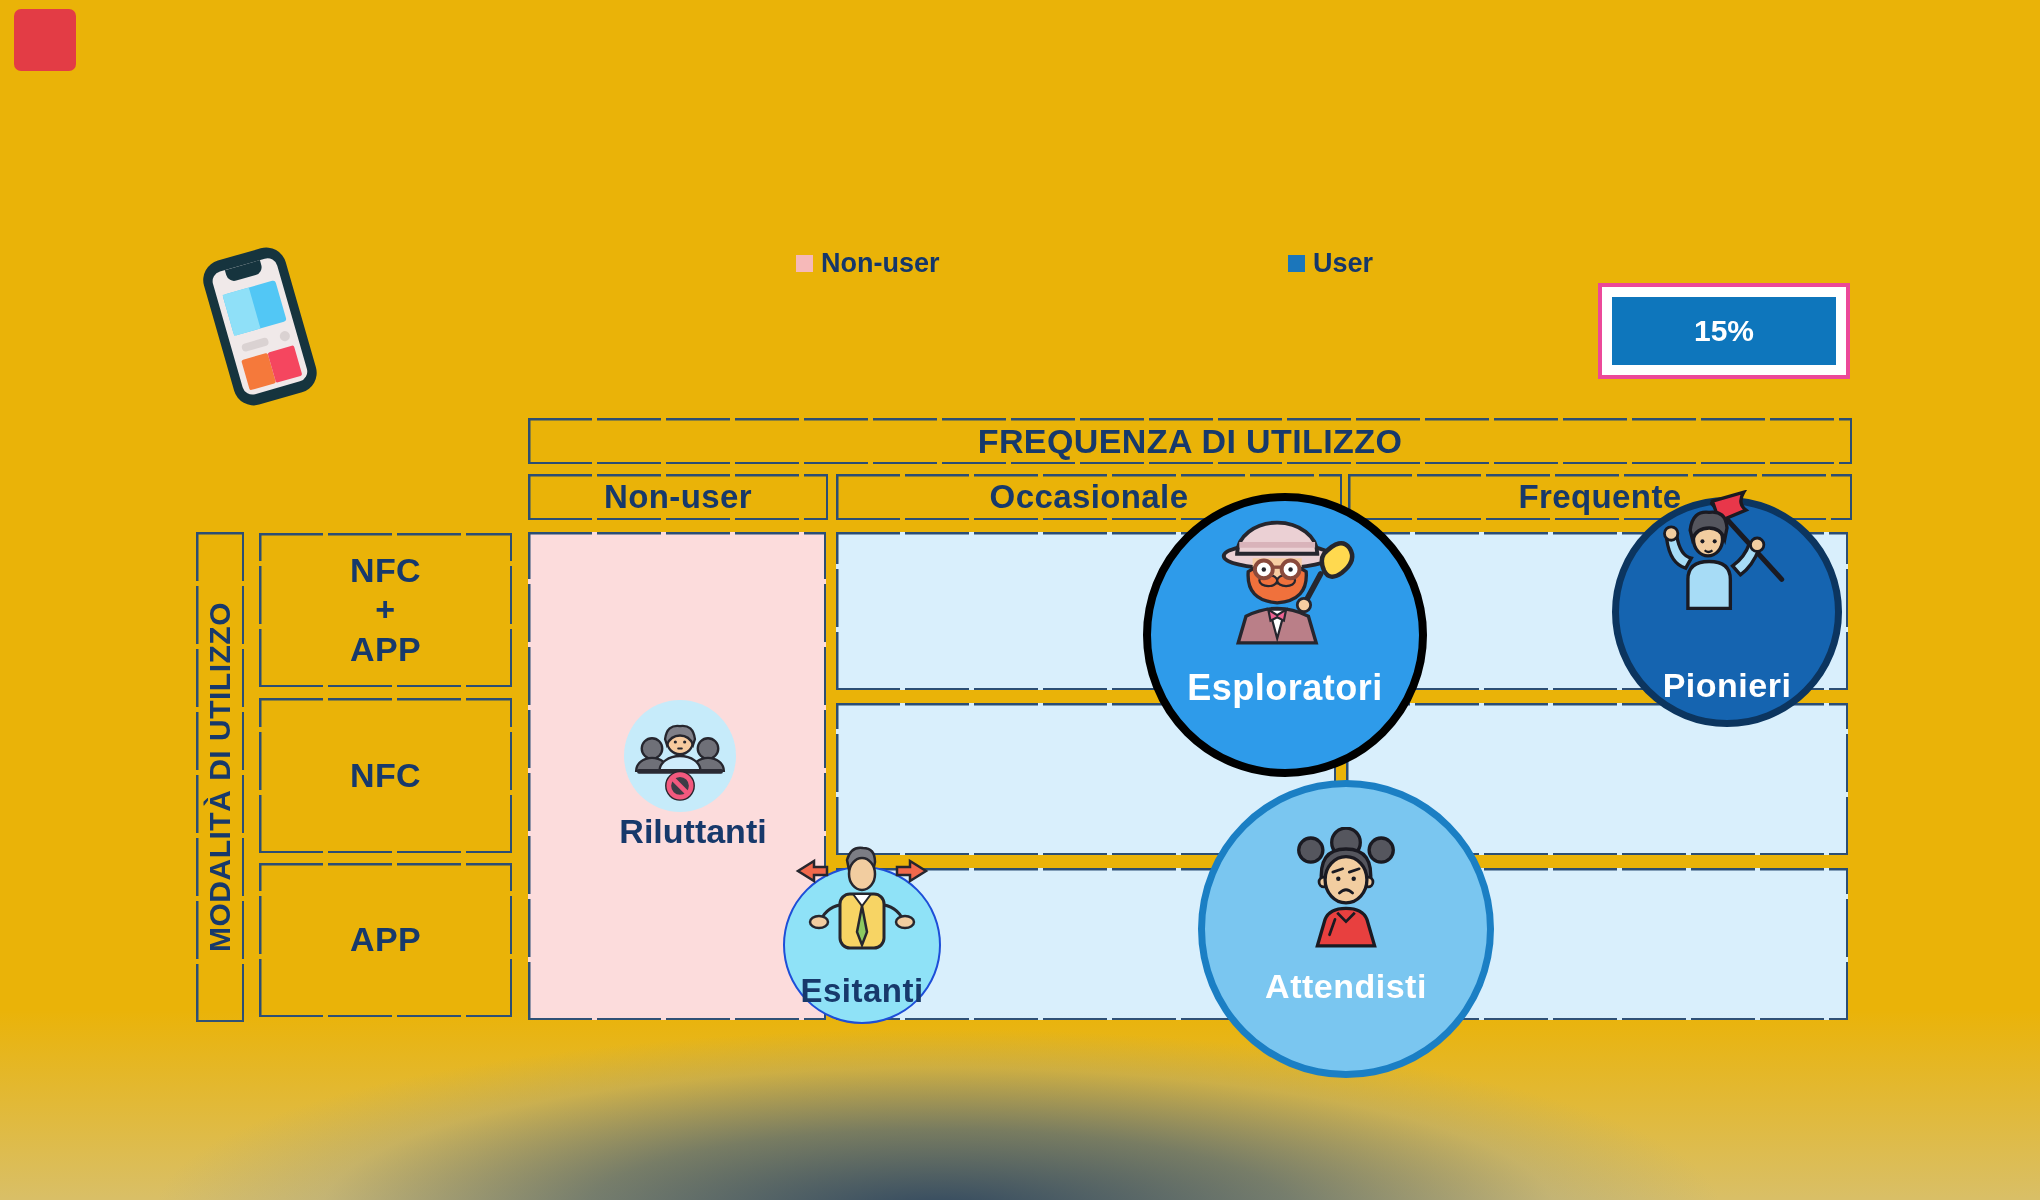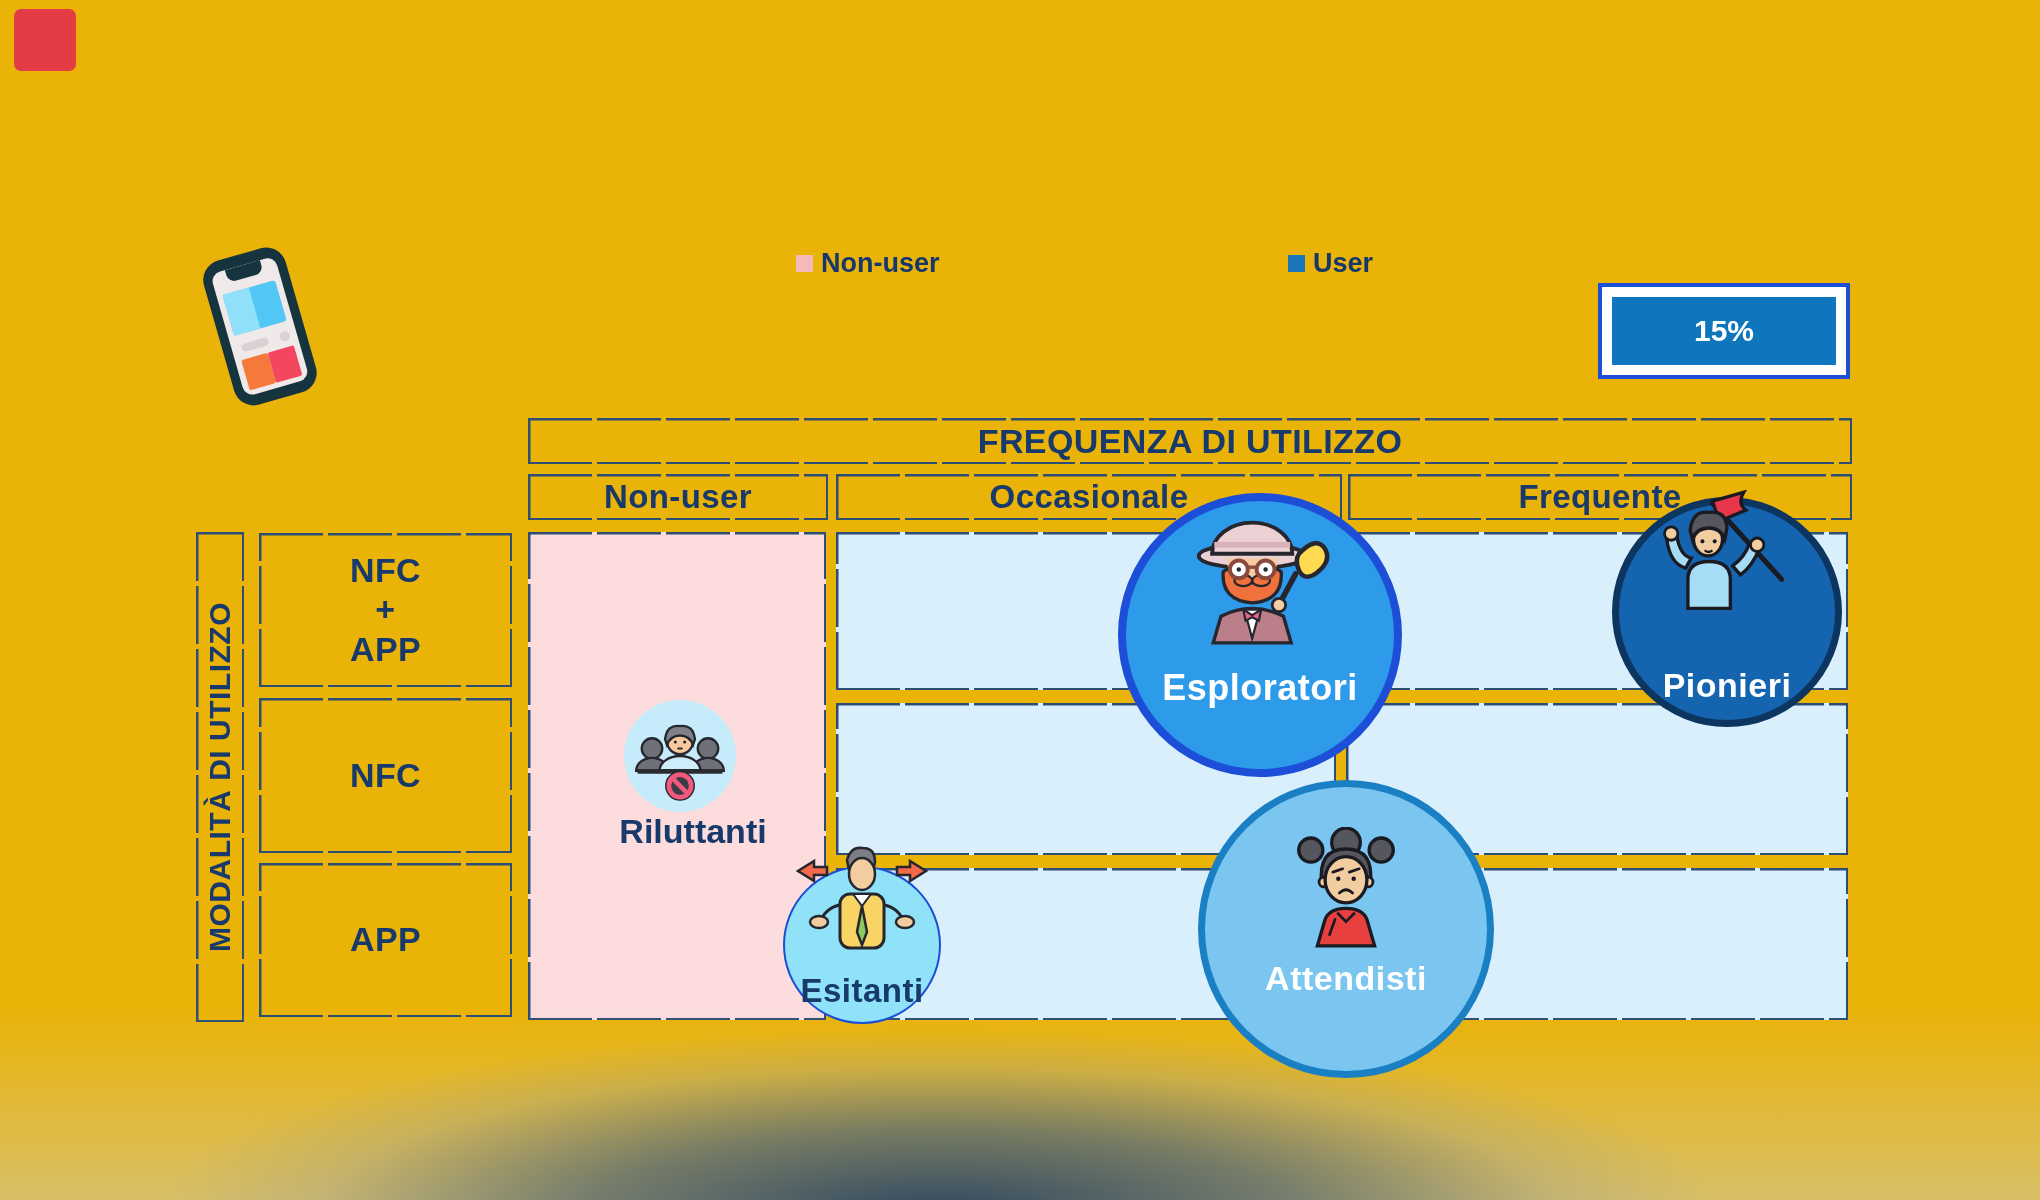--- a/index.html
+++ b/index.html
@@ -20,21 +20,21 @@
      repeating-linear-gradient(0deg,var(--bc,#2C4E74) 0 58px,transparent 58px 63px) right top/2.5px 100% no-repeat;}
   .hdr{display:flex;align-items:center;justify-content:center;font-weight:800;letter-spacing:.4px;}
   
   .legend-item{position:absolute;top:248px;height:30px;display:flex;align-items:center;gap:8px;
                font-weight:800;font-size:27px;color:#15376B;}
   .sw{width:17px;height:17px;display:inline-block;}
   
   .bar-pink{position:absolute;left:338px;top:296px;width:1274px;height:70px;background:#FBC2C2;
             display:flex;align-items:center;justify-content:center;color:#fff;font-weight:800;font-size:32px;}
   .user-box{position:absolute;left:1598px;top:283px;width:252px;height:96px;background:#fff;
-            border:4px solid #1d4ed8;box-sizing:border-box;z-index:5;}
+            border:4px solid #ec4899;box-sizing:border-box;z-index:5;}
   .bar-blue{position:absolute;left:10px;top:10px;right:10px;bottom:10px;background:#0E76BC;
             display:flex;align-items:center;justify-content:center;color:#fff;font-weight:800;font-size:30px;}
   
   .bubble{position:absolute;border-radius:50%;box-sizing:border-box;display:flex;flex-direction:column;
           align-items:center;z-index:6;}
   .bubble .blabel{color:#fff;font-weight:800;letter-spacing:.5px;}
   .vertical-text{writing-mode:vertical-rl;transform:rotate(180deg);font-weight:800;font-size:30px;
                  letter-spacing:.5px;color:#17396B;}
   .rowlabel{white-space:pre-line;text-align:center;line-height:1.15;font-size:34px;}
   .corner{position:absolute;left:14px;top:9px;width:62px;height:62px;background:#E33C45;border-radius:7px;}
@@ -151,22 +151,22 @@
       <ellipse cx="32" cy="82" rx="9" ry="6" fill="#F2CDA0" stroke="#26262E" stroke-width="2.5"></ellipse>
       <path d="M92 64 q18 2 24 16" fill="none" stroke="#26262E" stroke-width="3"></path>
       <ellipse cx="118" cy="82" rx="9" ry="6" fill="#F2CDA0" stroke="#26262E" stroke-width="2.5"></ellipse>
       <rect x="53" y="54" width="44" height="54" rx="10" fill="#F7D464" stroke="#26262E" stroke-width="3"></rect>
       <polygon points="66,54 75,66 84,54" fill="#FFFFFF" stroke="#26262E" stroke-width="2"></polygon>
       <polygon points="75,66 70,92 75,105 80,92" fill="#8CC960" stroke="#26262E" stroke-width="2.5"></polygon>
     </svg>
     <div class="blabel" style="color:#17396B;font-size:33px;margin-top:2px;">Esitanti</div>
   </div>
 
-  <div class="bubble" style="left:1118px;top:493px;width:284px;height:284px;background:#2E9BEA;
-       border:8px solid #1d4ed8;">
+  <div class="bubble" style="left:1143px;top:493px;width:284px;height:284px;background:#2E9BEA;
+       border:8px solid #000000;">
     <svg viewBox="0 0 170 140" width="190" height="156" style="margin-top:6px;">
       <ellipse cx="78" cy="44" rx="48" ry="11" fill="#EBD0D4" stroke="#26262E" stroke-width="3.5"></ellipse>
       <path d="M42 42 a36 28 0 0 1 72 0 z" fill="#EBD0D4" stroke="#26262E" stroke-width="3.5"></path>
       <path d="M44 34 h68" stroke="#D9B3BA" stroke-width="5"></path>
       <path d="M56 46 h44 v12 a22 20 0 0 1 -44 0 z" fill="#F6CDA2"></path>
       <path d="M52 58 q-2 26 26 28 q28 -2 26 -28 l-5 -3 q-5 13 -21 13 q-16 0 -21 -13 z" fill="#F0713C" stroke="#26262E" stroke-width="3"></path>
       <ellipse cx="70" cy="66" rx="8" ry="5" fill="#F0713C" stroke="#26262E" stroke-width="2"></ellipse>
       <ellipse cx="86" cy="66" rx="8" ry="5" fill="#F0713C" stroke="#26262E" stroke-width="2"></ellipse>
       <circle cx="66" cy="56" r="8" fill="#FFFFFF" stroke="#8A4A3C" stroke-width="3.5"></circle>
       <circle cx="90" cy="56" r="8" fill="#FFFFFF" stroke="#8A4A3C" stroke-width="3.5"></circle>
@@ -213,17 +213,17 @@
       <circle cx="80" cy="50" r="4.5" fill="#F2CDA0" stroke="#1A1A22" stroke-width="2.5"></circle>
       <ellipse cx="60" cy="48" rx="19" ry="21" fill="#F2CDA0" stroke="#1A1A22" stroke-width="3"></ellipse>
       <path d="M48 41 l9 -3 M72 38 l-9 3" stroke="#1A1A22" stroke-width="2.5" stroke-linecap="round"></path>
       <circle cx="53" cy="47" r="2" fill="#1A1A22"></circle>
         <circle cx="67" cy="47" r="2" fill="#1A1A22"></circle>
       <path d="M54 60 q6 -6 12 0" fill="none" stroke="#1A1A22" stroke-width="2.5" stroke-linecap="round"></path>
       <path d="M34 108 l7 -24 q4 -10 19 -10 q15 0 19 10 l7 24 z" fill="#E8403F" stroke="#1A1A22" stroke-width="3"></path>
       <path d="M52 78 l8 8 l8 -8" fill="none" stroke="#1A1A22" stroke-width="2.5"></path>
       <path d="M50 84 l-5 14" stroke="#1A1A22" stroke-width="2.5" stroke-linecap="round"></path>
     </svg>
-    <div class="blabel" style="font-size:34px;margin-top:0;">Attendisti</div>
+    <div class="blabel" style="font-size:34px;margin-top:8px;">Attendisti</div>
   </div>
 
   <div class="floor"></div>
 </div>
 
 </body></html>

